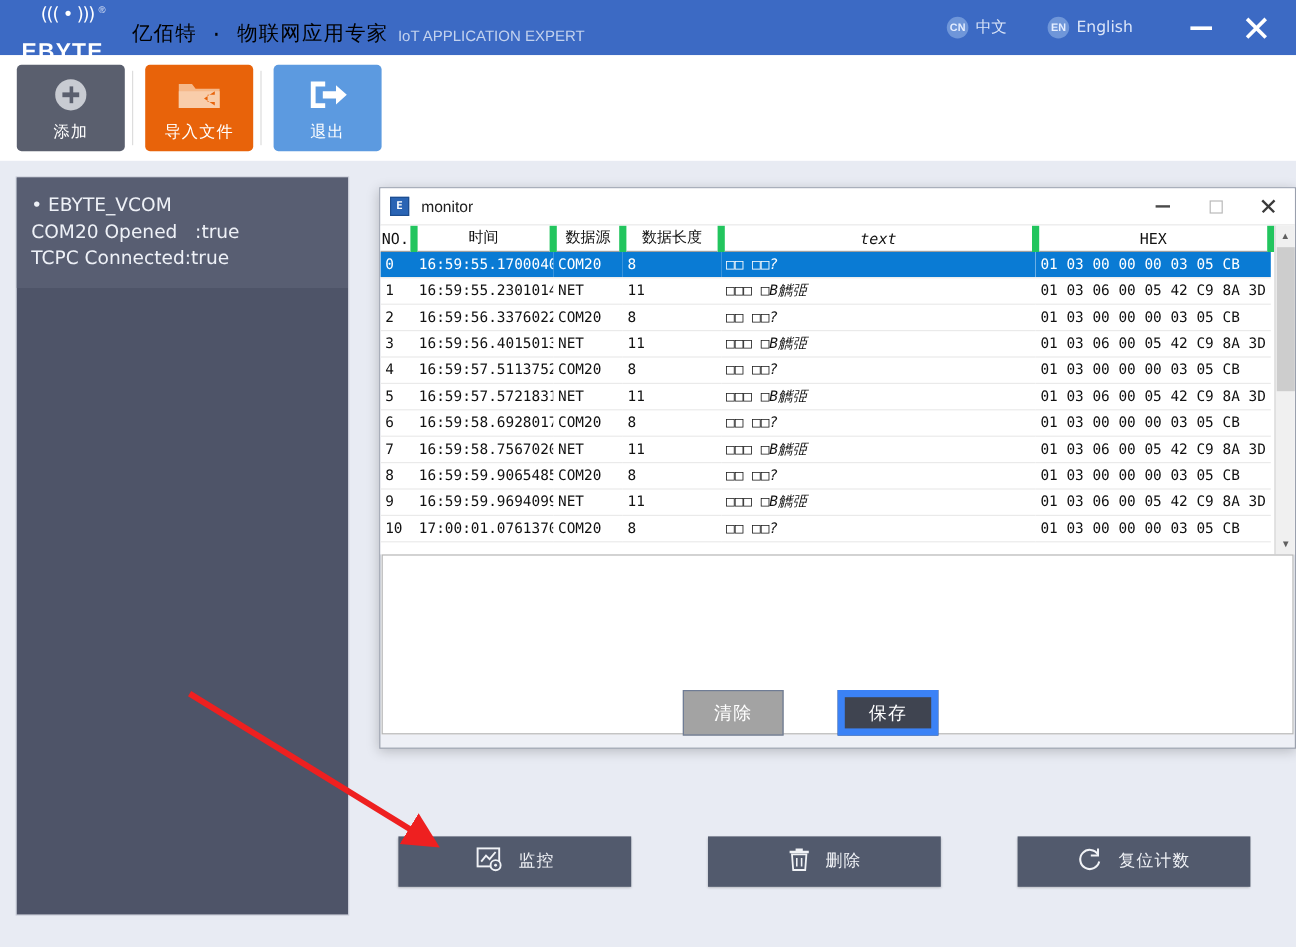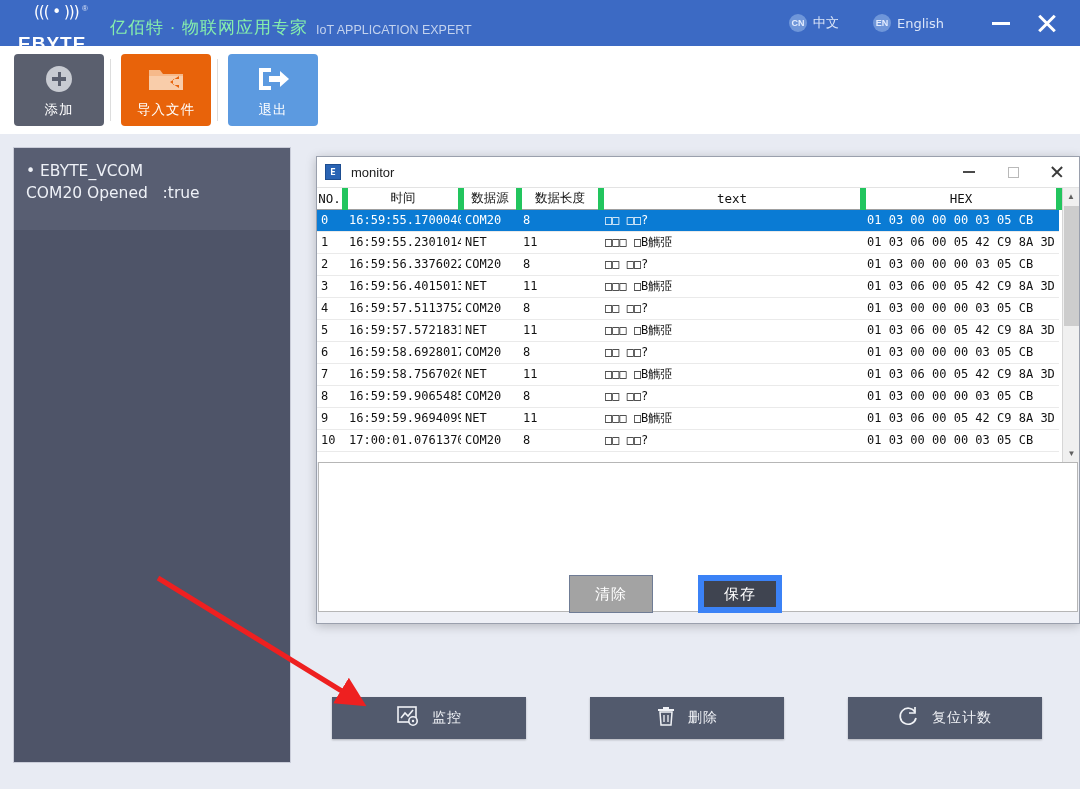--- a/index.html
+++ b/index.html
@@ -25,22 +25,22 @@
   }
   .reg-mark {
     position: absolute; left: 68px; top: 1px; color: #dbe4f7; font-size: 8px;
   }
   .ebyte-text {
     position: absolute; left: 4px; top: 30px;
     color: #ffffff; font-size: 19px; font-weight: bold; letter-spacing: 1px;
     font-family: "Liberation Sans", sans-serif;
   }
   .brand-cn {
-    color: #86efac; font-size: 17px; padding: 0 0 4px 10px; letter-spacing: 1px;
-    font-family: Liberation Sans, sans-serif;
+    color: #000000; font-size: 17px; padding: 0 0 4px 10px; letter-spacing: 1px;
+    font-family: Liberation Mono, monospace;
   }
   .brand-en {
     color: #c3d2ee; font-size: 12.5px; padding: 0 0 6px 8px;
     font-family: "Liberation Sans", sans-serif;
   }
   .tb-right {
     position: absolute; right: 0; top: 0; height: 46px;
     display: flex; align-items: center;
   }
   .lang { display: flex; align-items: center; cursor: pointer; margin-right: 34px; }
@@ -175,21 +175,21 @@
   table.mon td {
     height: 22px; border-bottom: 1px solid #eaeaea; font-size: 12px;
     color: #111111; padding-left: 4px; white-space: nowrap; overflow: hidden;
     font-family: "DejaVu Sans Mono", monospace;
   }
   table.mon tr.sel td { background: #0a7bd4; color: #ffffff; }
   .c-no   { width: 28px; }
   .c-time { width: 116px; }
   .c-src  { width: 58px; }
   .c-len  { width: 82px; }
-  .c-text { width: 262px; }
+  .c-text { width: 262px; font-style: italic; }
   .c-hex  { width: auto; }
   .th-center { text-align: center; }
   .vbar {
     width: 17px; background: #f0f0f0; border-left: 1px solid #d6d6d6;
     position: relative;
   }
   .vbar .arrow {
     height: 17px; display: flex; align-items: center; justify-content: center;
     color: #606060; font-size: 8px; cursor: pointer;
   }
@@ -281,20 +281,21 @@
         </svg>
       </span>
       <span class="tlabel">退出</span>
     </div>
   </div>
 
   <div class="sidebar">
     <div class="side-card">
       <div class="side-line first">EBYTE_VCOM</div>
       <div class="side-line">COM20 Opened   :true</div>
+      <div class="side-line">TCPC Connected:true</div>
     </div>
   </div>
 
   <div class="bbtn" id="btn-delete">
     <span>
       <svg width="20" height="22" viewBox="0 0 20 22">
         <path d="M7 2h6v2h5v2H2V4h5z" fill="#f0f2f6"></path>
         <path d="M4 7h12l-1 13H5z" fill="none" stroke="#f0f2f6" stroke-width="1.5"></path>
         <path d="M8 10v7M12 10v7" stroke="#f0f2f6" stroke-width="1.3"></path>
       </svg>

